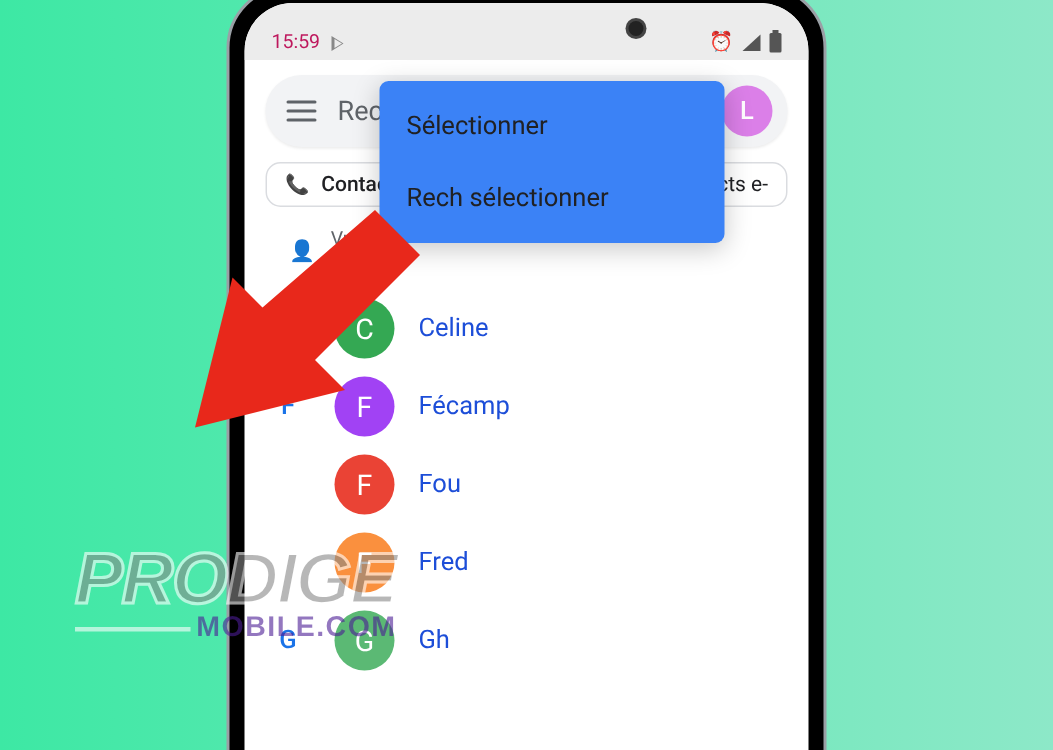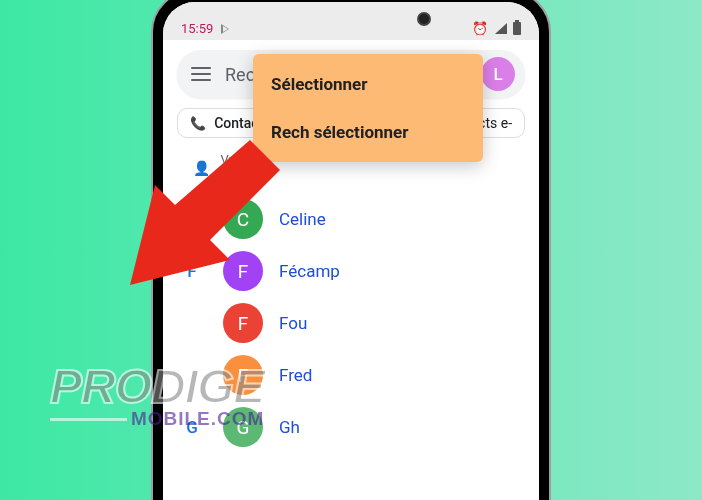--- a/index.html
+++ b/index.html
@@ -158,26 +158,25 @@
   .c-purple { background:#a142f4; }
   .c-red    { background:#ea4335; }
   .c-orange { background:#fa903e; }
   .c-green2 { background:#5bb974; }
 
   .menu {
     position:absolute;
     top: 52px;
     left: 90px;
     width: 230px;
-    background:#fdba74;
+    background:#3b82f6;
     border-radius: 6px;
     box-shadow: 0 4px 18px rgba(0,0,0,0.22);
     padding: 6px 0;
     z-index: 5;
-    font-weight: bold;
   }
   .menu-item {
     padding: 14px 18px;
     font-size: 17px;
     color:#202124;
     cursor:pointer;
   }
 
   .arrow {
     position:absolute;

